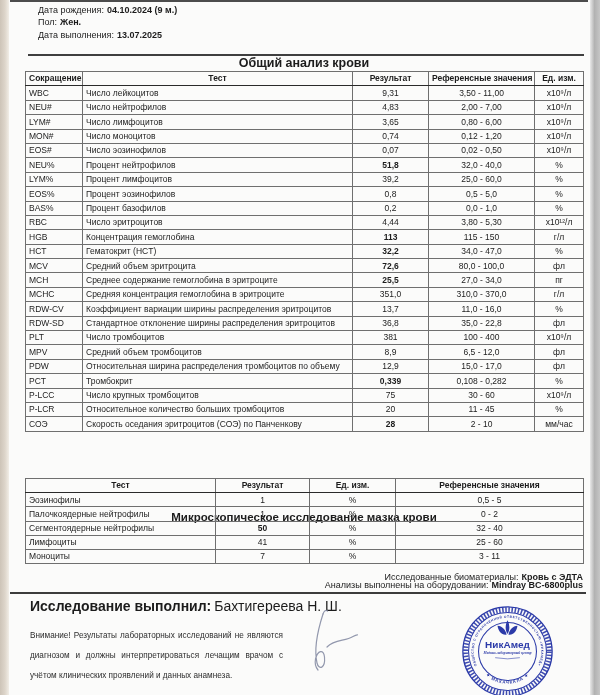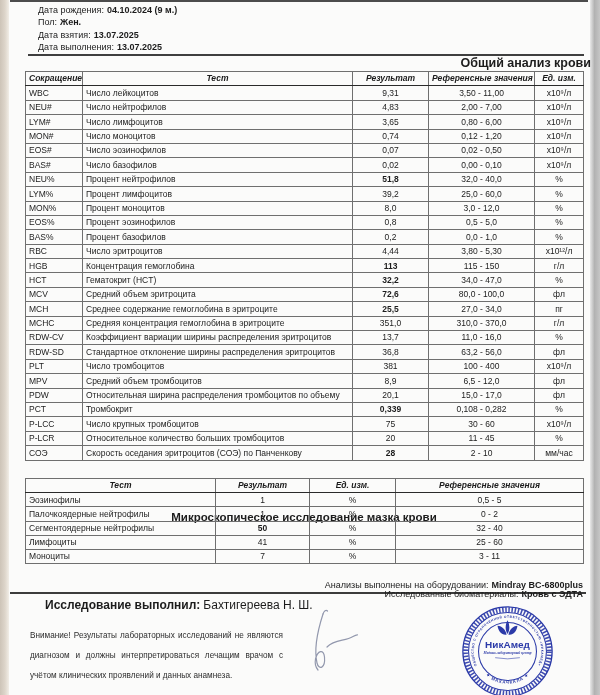--- a/index.html
+++ b/index.html
@@ -14,66 +14,65 @@
                 background:linear-gradient(90deg,#cdc4b8 0%,#ddd5ca 55%,#f1ede6 100%); }
   .edge-right { position:absolute; right:0; top:0; width:10px; height:695px;
                 background:linear-gradient(90deg,#e9e9e9 0%,#b2b2b2 45%,#c6c6c6 100%); }
   .topline  { position:absolute; top:0;    left:10px; width:578px; height:2px;   background:#4c4c4c; }
   .sepline  { position:absolute; top:54px; left:28px; width:556px; height:1.6px; background:#3f3f3f; }
   .footline { position:absolute; top:592px; left:10px; width:576px; height:1.6px; background:#3c3c3c; }
 
   .hdr { position:absolute; top:4px; left:30px; font-size:9px; line-height:12.4px;margin-left:8px; }
   .hdr b { margin-left:3px; }
 
-  .title1 { position:absolute; top:56px;  left:33px; width:558px; text-align:right;
+  .title1 { position:absolute; top:56px;  left:25px; width:558px; text-align:center;
             font-size:12.5px; font-weight:bold; }
   .title2 { position:absolute; top:463px; left:25px; width:558px; text-align:center;
             font-size:11.5px; font-weight:bold;margin-top:48px; }
 
   table { border-collapse:collapse; table-layout:fixed; font-size:8.5px; line-height:1; }
   table.main  { position:absolute; top:71px;  left:25px; width:558px; }
   table.micro { position:absolute; top:478px; left:25px; width:558px; }
   th, td { border:1px solid #6f6f6f; padding:0 3px; overflow:hidden; white-space:nowrap; }
   table.main  th, table.main  td { height:14.4px; }
   table.micro th, table.micro td { height:14.2px; }
   table { border:1.6px solid #2a2a2a; }
-  th { font-style:italic; font-weight:bold; text-align:center; border-bottom:1.4px solid #2a2a2a; }
+  th { font-weight:bold; text-align:center; border-bottom:1.4px solid #2a2a2a; }
   td.ctr { text-align:center; }
   td.bold { font-weight:bold; }
 
   .col-abbr { width:57px; }  .col-test { width:270px; } .col-res { width:76px; }
   .col-ref  { width:106px; } .col-unit { width:49px; }
   .mcol-test { width:190px; } .mcol-res { width:94px; }
   .mcol-unit { width:86px; }  .mcol-ref { width:188px; }
 
   .foot-r { position:absolute; left:200px; width:383px; text-align:right; font-size:9px; }
   .foot-r b { margin-left:3px; }
-  .foot-r1 { top:589px; } .foot-r2 { top:580px; }
-  .performer { position:absolute; top:598px; left:30px; font-size:12px;margin-left:15px; }
+  .foot-r1 { top:572px; } .foot-r2 { top:580px; }
+  .performer { position:absolute; top:598px; left:30px; font-size:14px; }
   .performer span { margin-left:3px; }
 
   .warning { position:absolute; top:626px; left:30px; width:253px;
              font-size:8.2px; line-height:20px; text-align:justify; color:#2e2e2e; }
 
   .signature { position:absolute; top:606px; left:293px; width:92px; height:78px; }
   .stamp     { position:absolute; top:604px; left:460px; width:95px; height:95px; }
 </style>
 </head>
 <body>
 
 <div class="edge-left"></div>
 <div class="edge-right"></div>
 <div class="topline"></div>
 <div class="sepline"></div>
 <div class="footline"></div>
 
 <div class="hdr">
   <div><span>Дата рождения:</span><b>04.10.2024 (9 м.)</b></div>
   <div><span>Пол:</span><b>Жен.</b></div>
-  <div><span>Дата взятия:</span><b>13.07.2025</b></div>
   <div><span>Дата выполнения:</span><b>13.07.2025</b></div>
 </div>
 
 <div class="title1">Общий анализ крови</div>
 
 <table class="main">
   <colgroup>
     <col class="col-abbr">
       <col class="col-test">
       <col class="col-res">
@@ -123,51 +122,37 @@
   </tr>
 
   <tr>
     <td>EOS#</td>
     <td>Число эозинофилов</td>
     <td class="ctr res">0,07</td>
     <td class="ctr">0,02 - 0,50</td>
     <td class="ctr">x10⁹/л</td>
   </tr>
 
-  <tr>
-    <td>BAS#</td>
-    <td>Число базофилов</td>
-    <td class="ctr res">0,02</td>
-    <td class="ctr">0,00 - 0,10</td>
-    <td class="ctr">x10⁹/л</td>
-  </tr>
 
   <tr>
     <td>NEU%</td>
     <td>Процент нейтрофилов</td>
     <td class="ctr res bold">51,8</td>
     <td class="ctr">32,0 - 40,0</td>
     <td class="ctr">%</td>
   </tr>
 
   <tr>
     <td>LYM%</td>
     <td>Процент лимфоцитов</td>
     <td class="ctr res">39,2</td>
     <td class="ctr">25,0 - 60,0</td>
     <td class="ctr">%</td>
   </tr>
 
-  <tr>
-    <td>MON%</td>
-    <td>Процент моноцитов</td>
-    <td class="ctr res">8,0</td>
-    <td class="ctr">3,0 - 12,0</td>
-    <td class="ctr">%</td>
-  </tr>
 
   <tr>
     <td>EOS%</td>
     <td>Процент эозинофилов</td>
     <td class="ctr res">0,8</td>
     <td class="ctr">0,5 - 5,0</td>
     <td class="ctr">%</td>
   </tr>
 
   <tr>
@@ -231,21 +216,21 @@
     <td>Коэффициент вариации ширины распределения эритроцитов</td>
     <td class="ctr res">13,7</td>
     <td class="ctr">11,0 - 16,0</td>
     <td class="ctr">%</td>
   </tr>
 
   <tr>
     <td>RDW-SD</td>
     <td>Стандартное отклонение ширины распределения эритроцитов</td>
     <td class="ctr res">36,8</td>
-    <td class="ctr">63,2 - 56,0</td>
+    <td class="ctr">35,0 - 22,8</td>
     <td class="ctr">фл</td>
   </tr>
 
   <tr>
     <td>PLT</td>
     <td>Число тромбоцитов</td>
     <td class="ctr res">381</td>
     <td class="ctr">100 - 400</td>
     <td class="ctr">x10⁹/л</td>
   </tr>
@@ -254,21 +239,21 @@
     <td>MPV</td>
     <td>Средний объем тромбоцитов</td>
     <td class="ctr res">8,9</td>
     <td class="ctr">6,5 - 12,0</td>
     <td class="ctr">фл</td>
   </tr>
 
   <tr>
     <td>PDW</td>
     <td>Относительная ширина распределения тромбоцитов по объему</td>
-    <td class="ctr res">20,1</td>
+    <td class="ctr res">12,9</td>
     <td class="ctr">15,0 - 17,0</td>
     <td class="ctr">фл</td>
   </tr>
 
   <tr>
     <td>PCT</td>
     <td>Тромбокрит</td>
     <td class="ctr res bold">0,339</td>
     <td class="ctr">0,108 - 0,282</td>
     <td class="ctr">%</td>

